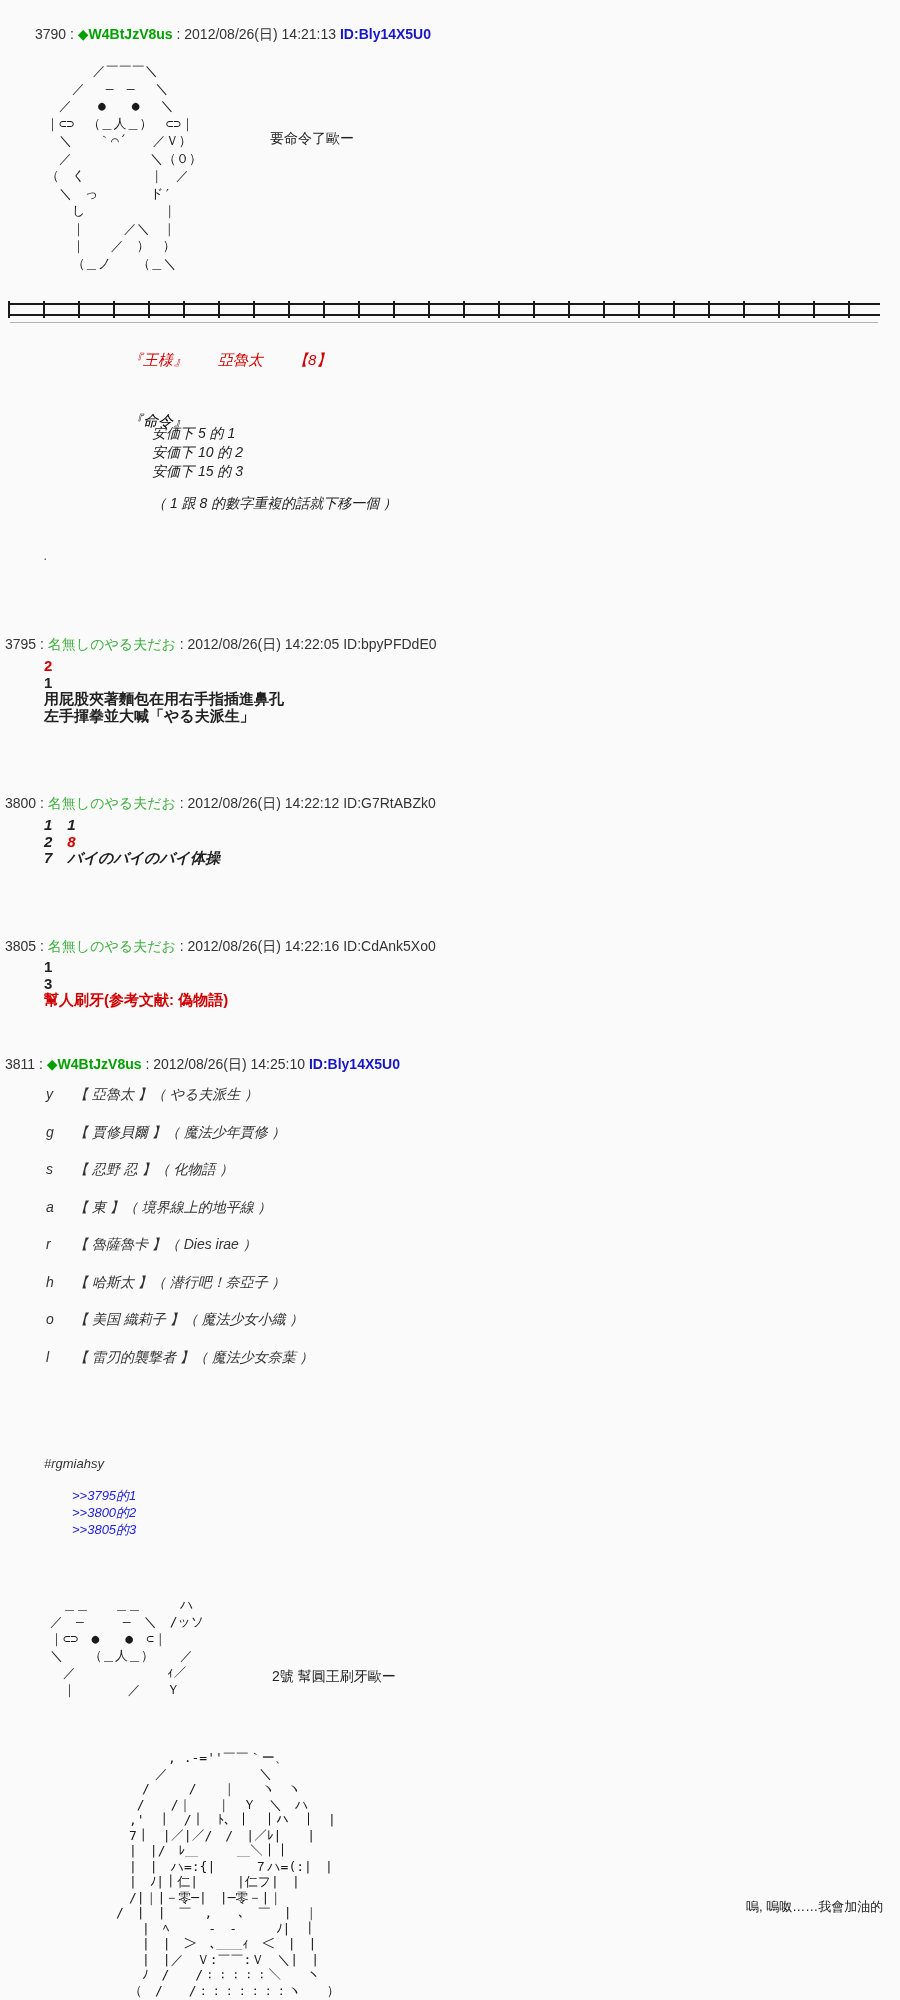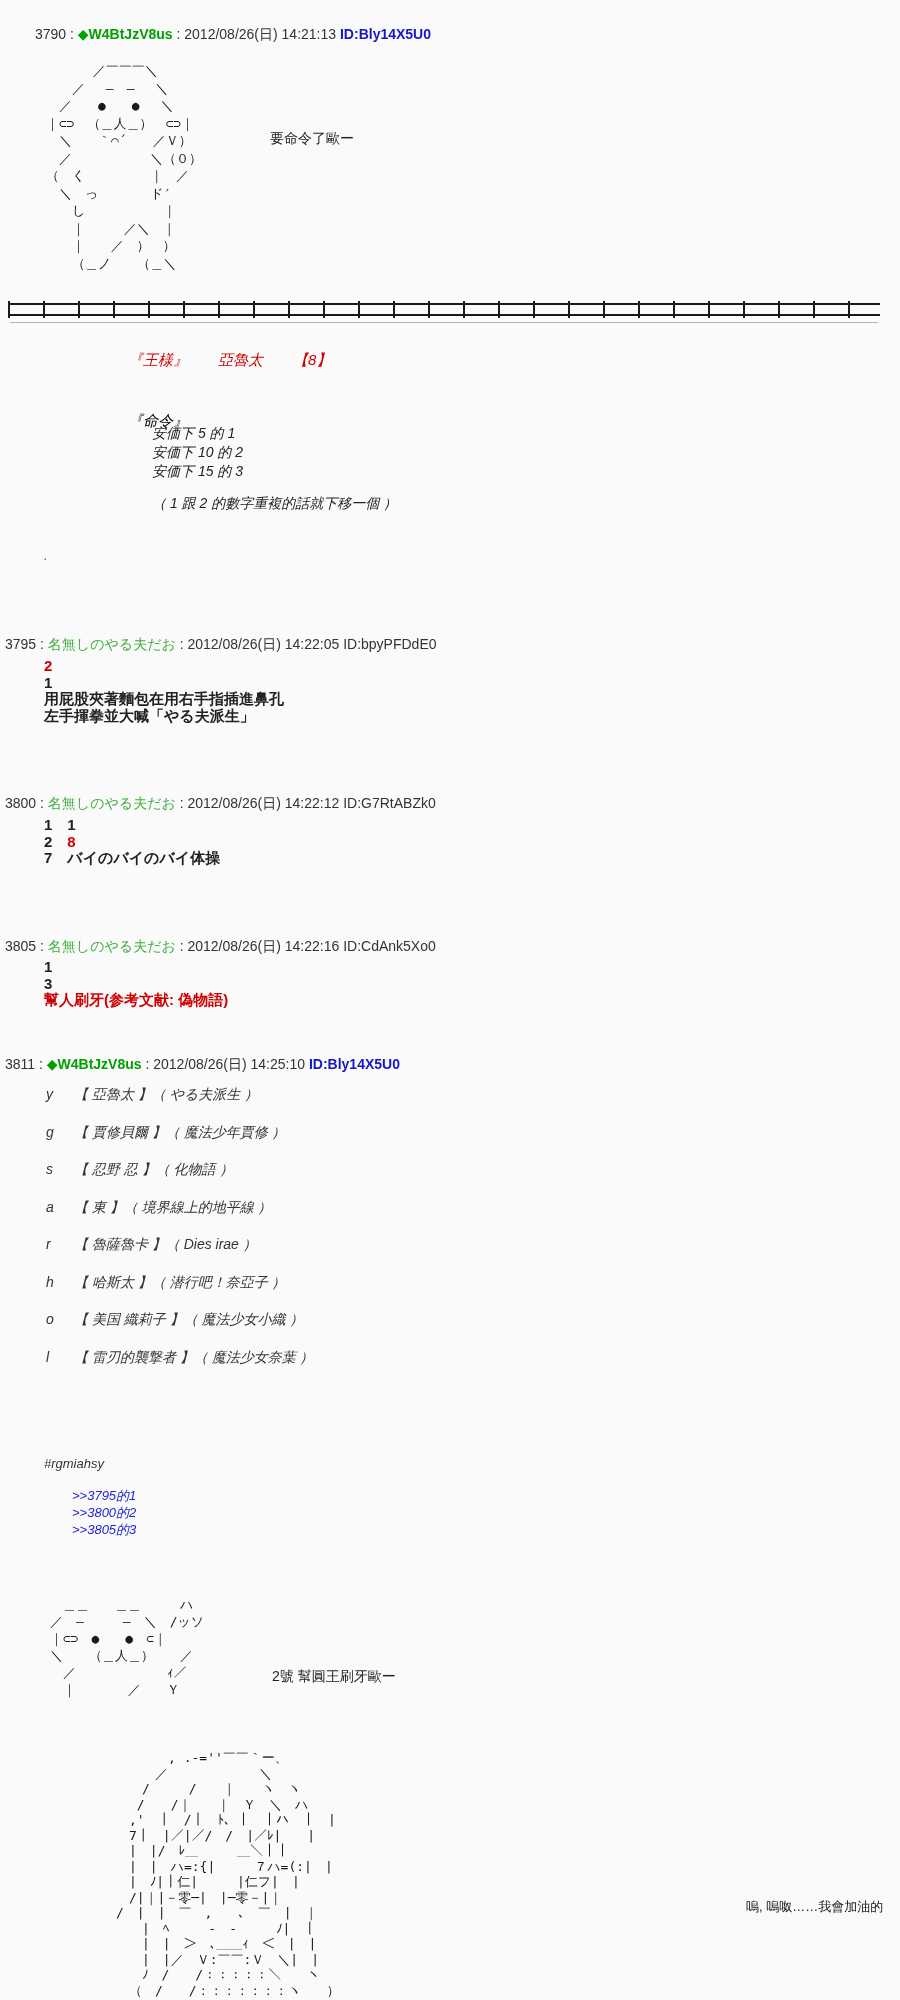--- a/index.html
+++ b/index.html
@@ -37,21 +37,21 @@
     background-repeat:no-repeat,no-repeat,no-repeat;
   }
   .ladder::after{content:"";position:absolute;left:2px;right:2px;bottom:-5px;height:1px;background:#b5b5b5;}
   #kingline{top:351px;left:128px;font-size:15px;color:#d00000;white-space:pre;}
   #orderline{top:388px;left:128px;font-size:15px;color:#000000;white-space:pre;margin-top:24px;}
   #anchors{top:424px;left:152px;font-size:14px;line-height:19px;white-space:pre;}
   #note{top:495px;left:152px;font-size:14px;white-space:pre;}
   #dot{top:548px;left:44px;font-size:13px;color:#555;}
   .post-body{position:absolute;font-size:15px;line-height:16.5px;white-space:pre;}
   #b3795{top:658px;left:44px;}
-  #b3800{top:817px;left:44px;}
+  #b3800{top:817px;left:44px;font-style:italic;}
   #b3805{top:959px;left:44px;}
   .bline .b{font-weight:bold;}
   .bline .c-red{color:#d00000;}
   #h3790{top:26px;left:8px;margin-left:27px;}
   #h3795{top:636px;left:5px;}
   #h3800{top:795px;left:5px;}
   #h3805{top:938px;left:5px;}
   #h3811{top:1056px;left:5px;}
   #roster{top:1086px;left:46px;font-size:14px;color:#333;}
   .roster-row{height:37.5px;white-space:pre;}
@@ -77,21 +77,21 @@
 　　｜　　　／＼　｜
 　　｜　　／　）　）
 　　（＿ノ　　（＿＼</pre>
 <div class="bubble" id="bubble1">要命令了歐ー</div>
 
 <div class="ladder"></div>
 
 <div class="abs" id="kingline">『王様』　　亞魯太　　【8】</div>
 <div class="abs" id="orderline">『命令』</div>
 <div class="abs post-body" id="anchors" style="font-weight:normal;"><div class="bline"><span>安価下 5 的 1</span></div><div class="bline"><span>安価下 10 的 2</span></div><div class="bline"><span>安価下 15 的 3</span></div></div>
-<div class="abs" id="note">（ 1 跟 2 的數字重複的話就下移一個 ）</div>
+<div class="abs" id="note">（ 1 跟 8 的數字重複的話就下移一個 ）</div>
 <div class="abs" id="dot">.</div>
 
 <div class="post-header" id="h3795"><span>3795</span><span> : </span><span class="name-anon">名無しのやる夫だお</span><span> : </span><span>2012/08/26(日) 14:22:05</span><span> </span><span class="id-plain">ID:bpyPFDdE0</span></div>
 <div class="post-body" id="b3795"><div class="bline"><span class="c-red b">2</span></div><div class="bline"><span class="b">1</span></div><div class="bline"><span class="b">用屁股夾著麵包在用右手指插進鼻孔</span></div><div class="bline"><span class="b">左手揮拳並大喊「やる夫派生」</span></div></div>
 
 <div class="post-header" id="h3800"><span>3800</span><span> : </span><span class="name-anon">名無しのやる夫だお</span><span> : </span><span>2012/08/26(日) 14:22:12</span><span> </span><span class="id-plain">ID:G7RtABZk0</span></div>
 <div class="post-body" id="b3800"><div class="bline"><span class="b">1　1</span></div><div class="bline"><span class="b">2　</span><span class="c-red b">8</span></div><div class="bline"><span class="b">7　バイのバイのバイ体操</span></div></div>
 
 <div class="post-header" id="h3805"><span>3805</span><span> : </span><span class="name-anon">名無しのやる夫だお</span><span> : </span><span>2012/08/26(日) 14:22:16</span><span> </span><span class="id-plain">ID:CdAnk5Xo0</span></div>
 <div class="post-body" id="b3805"><div class="bline"><span class="b">1</span></div><div class="bline"><span class="b">3</span></div><div class="bline"><span class="c-red b">幫人刷牙(参考文献: 偽物語)</span></div></div>

